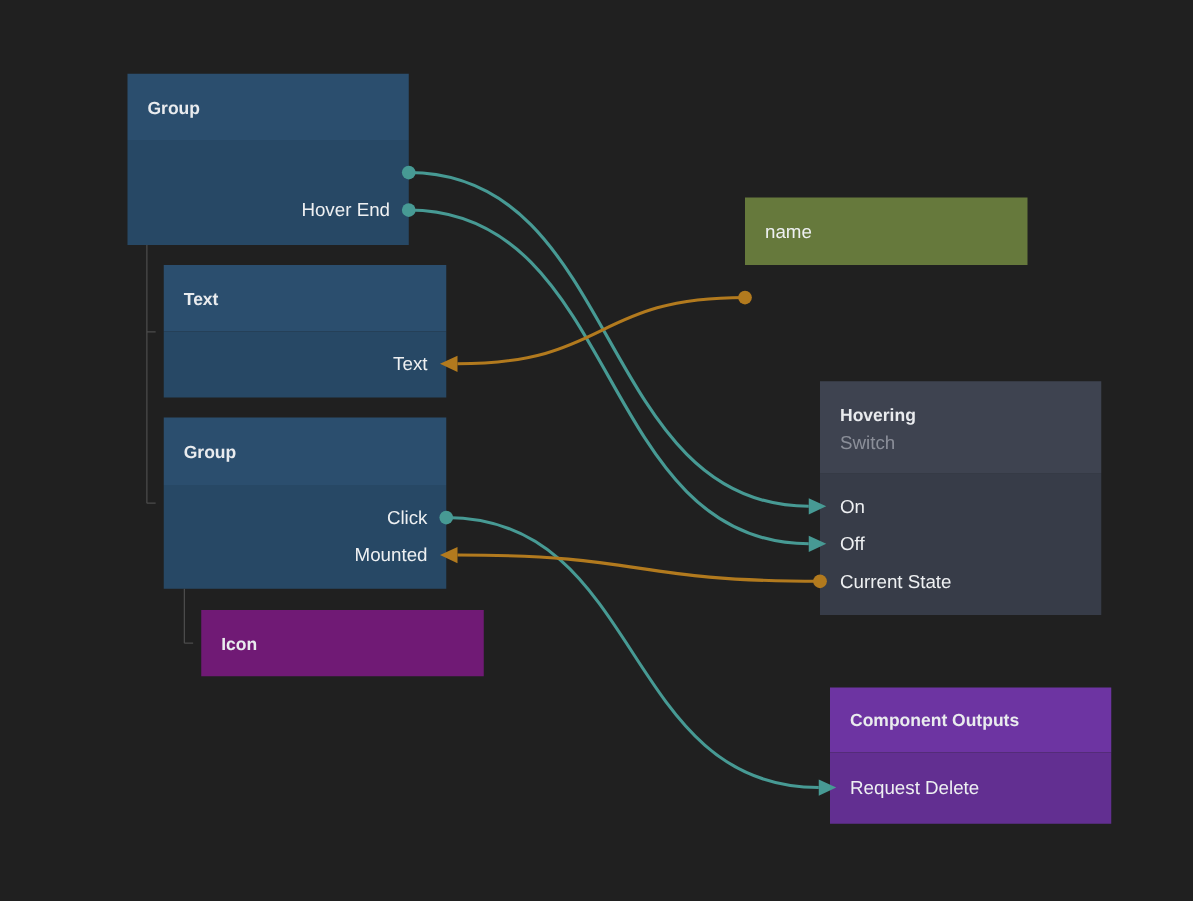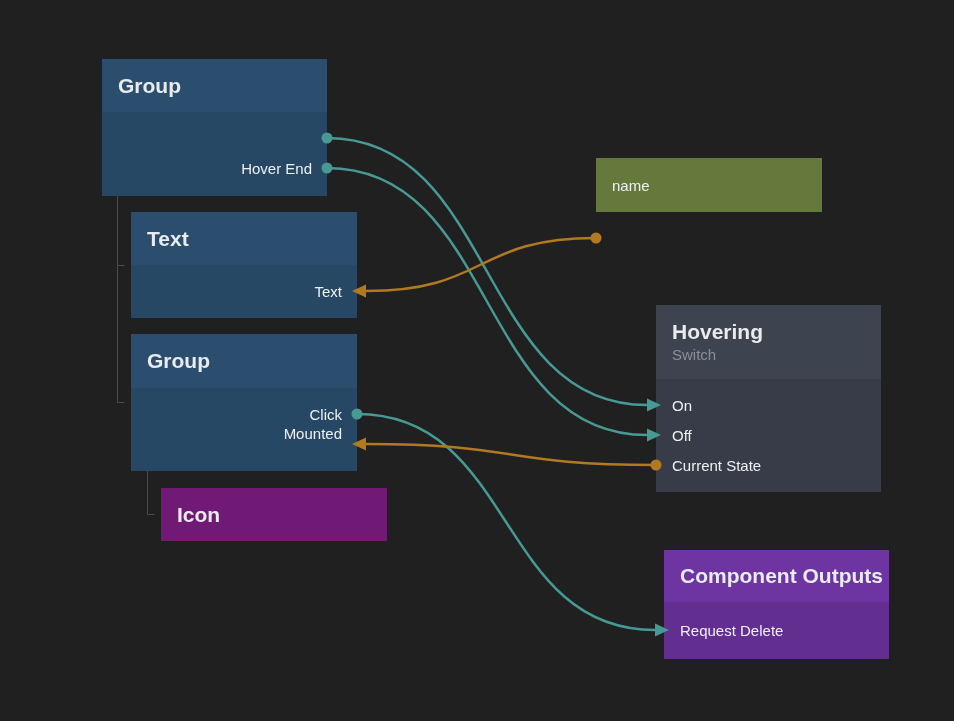--- a/index.html
+++ b/index.html
@@ -17,21 +17,21 @@
   .node{
     position:absolute;
     z-index:1;
   }
   .node-header{
     position:relative;
     display:flex;flex-direction:column;justify-content:center;
     padding-left:16px;box-sizing:border-box;height:100%;
   }
   .node-title{
-    font-size:21px;font-weight:600;color:#e9ebee;line-height:24px;
+    font-size:14px;font-weight:600;color:#e9ebee;line-height:24px;
     white-space:nowrap;
   }
   .node-subtitle{
     font-size:15px;font-weight:400;color:#8b8f99;line-height:21px;
     white-space:nowrap;
   }
   .node-body{position:relative;}
   .port-row{
     position:absolute;left:0;right:0;height:30px;
     display:flex;align-items:center;
@@ -86,21 +86,21 @@
       </div>
     </div>
     <div class="node" style="left: 131px; top: 334px; width: 226px; height: 137px;">
       <div class="node-header" style="height: 54px; background: rgb(43, 78, 110);">
         <span class="node-title">Group</span>
       </div>
       <div class="node-body" style="height: 83px; background: rgb(39, 72, 101);">
         <div class="port-row side-right" style="top: 11px;">
           <span class="port-label">Click</span>
         </div>
-        <div class="port-row side-right" style="top: 30px;">
+        <div class="port-row side-right" style="top: 41px;">
           <span class="port-label">Mounted</span>
         </div>
       </div>
     </div>
     <div class="node" style="left: 161px; top: 488px; width: 226px; height: 53px;">
       <div class="node-header" style="height: 53px; background: #701a75;">
         <span class="node-title">Icon</span>
       </div>
     </div>
     <div class="node" style="left: 596px; top: 158px; width: 226px; height: 107px;">

